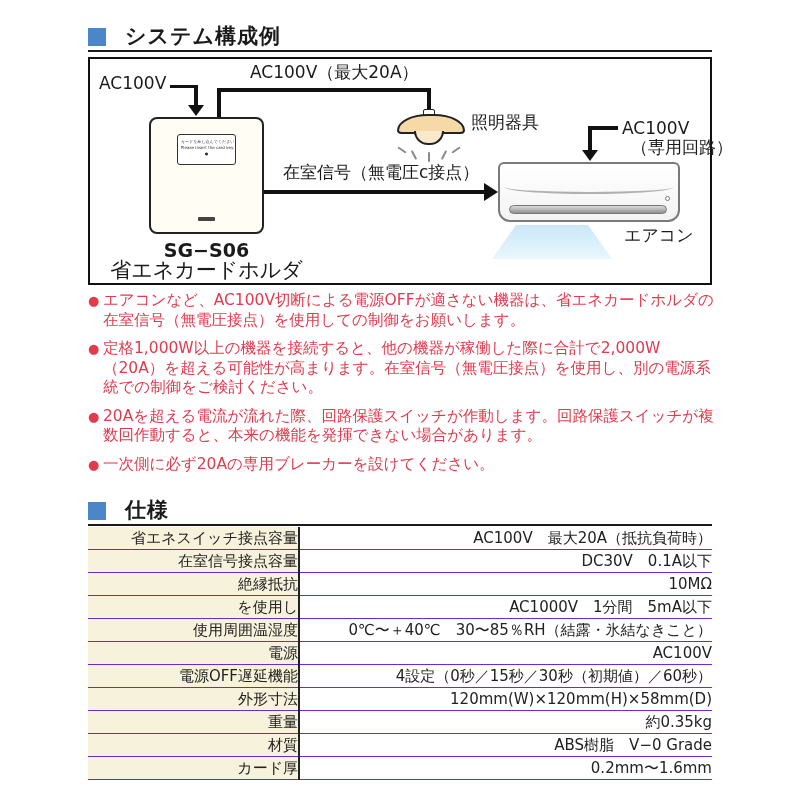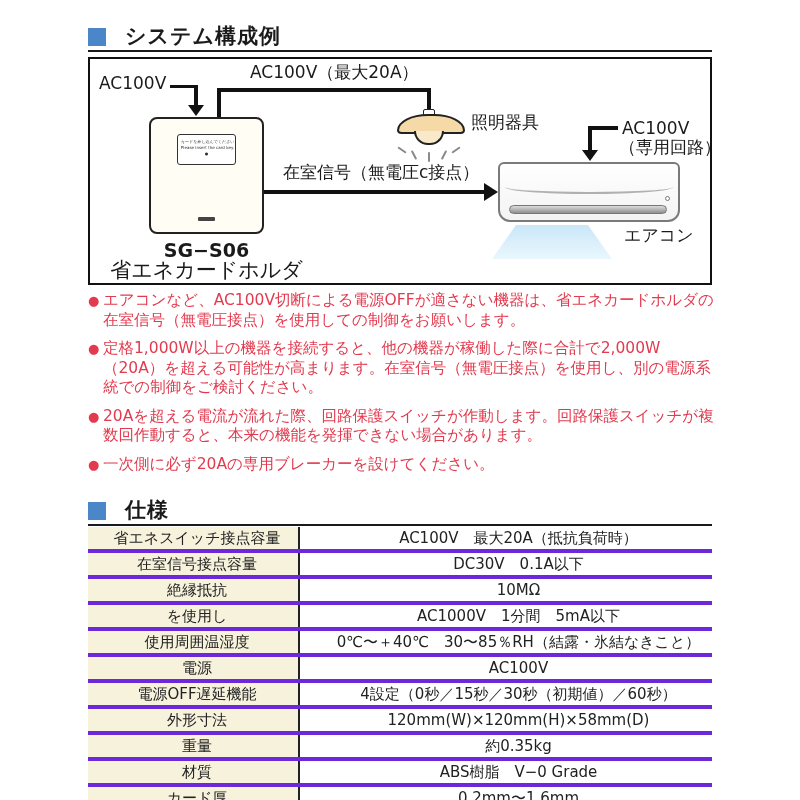--- a/index.html
+++ b/index.html
@@ -78,22 +78,22 @@
   .note .dot{flex:0 0 15px;font-size:13px;line-height:19.5px;}
   .note .ntxt{flex:1;}
 
   
   .spec-head{top:500px;}
   .spec-table{
     left:88px;top:527px;width:624px;border-collapse:collapse;table-layout:fixed;
     font-size:15px;color:#222;
   }
   .spec-table th,.spec-table td{
-    height:22px;padding:0 0 0 8px;font-weight:normal;text-align:center;
-    border-bottom:4px solid #6d28d9;vertical-align:middle;white-space:nowrap;overflow:hidden;margin-left:48px;
+    height:22px;padding:0 0 0 8px;font-weight:normal;text-align:right;
+    border-bottom:1px solid #6d28d9;vertical-align:middle;white-space:nowrap;overflow:hidden;margin-left:48px;
   }
   .spec-table th{width:202px;background:#f6f2dc;border-right:2px solid #222;}
   .spec-table td{padding-left:25px;}
 </style>
 </head>
 <body>
 
 <div class="abs sec-heading" style="top:26px;">
   <div class="sq"></div>
   <div class="txt">システム構成例</div>
@@ -135,21 +135,21 @@
   <div class="dlabel" style="left:381px;top:54px;">照明器具</div>
 
   <div class="dlabel" style="left:193px;top:104px;">在室信号（無電圧c接点）</div>
   <div class="wire" style="left:174px;top:131px;width:222px;height:4px;"></div>
   <div class="tri" style="left:394px;top:124px;border-top:9px solid transparent;border-bottom:9px solid transparent;border-left:14px solid #111;"></div>
 
   <div class="wire" style="left:500px;top:67px;width:28px;height:4px;"></div>
   <div class="wire" style="left:498px;top:67px;width:4px;height:25px;"></div>
   <div class="tri" style="left:492px;top:91px;border-left:8px solid transparent;border-right:8px solid transparent;border-top:11px solid #111;"></div>
   <div class="dlabel" style="left:532px;top:60px;">AC100V</div>
-  <div class="dlabel" style="left:529px;top:79px;">（専用回路）</div>
+  <div class="dlabel" style="left:541px;top:79px;">（専用回路）</div>
 
   <div class="ac-unit">
     <div class="seam"></div>
     <div class="vent"></div>
     <div class="ind"></div>
   </div>
   <div class="airflow"></div>
   <div class="dlabel" style="left:534px;top:167px;">エアコン</div>
 </div>
 

